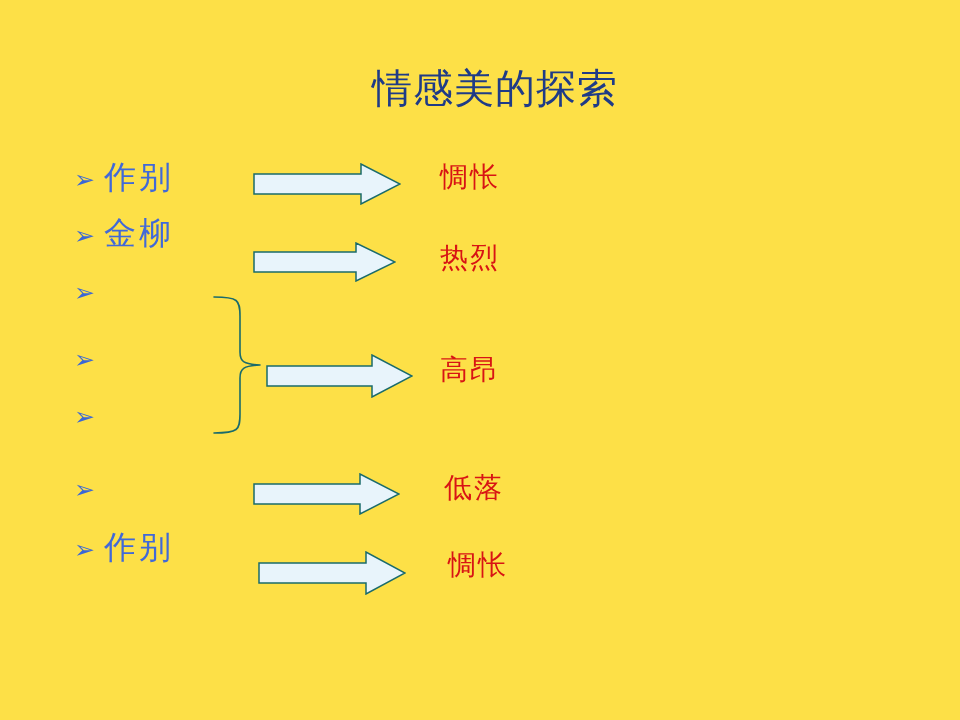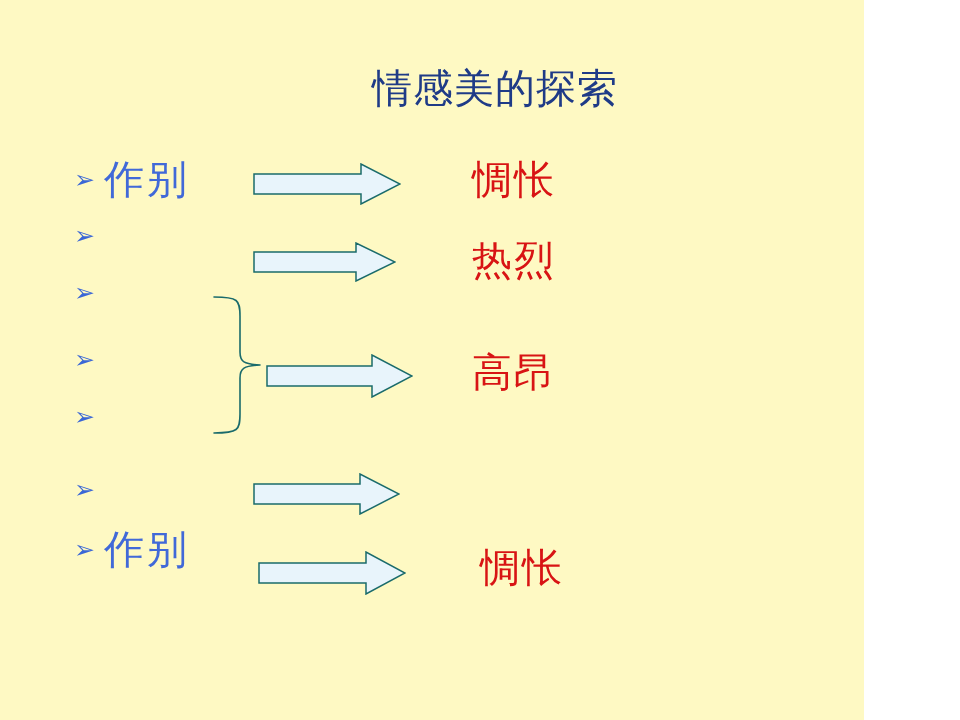--- a/index.html
+++ b/index.html
@@ -3,23 +3,23 @@
 <meta charset="utf-8">
 <title>情感美的探索</title>
 <style>
   html, body {
     margin: 0;
     padding: 0;
     background: #ffffff;
   }
   #slide {
     position: relative;
-    width: 864px;
+    width: 960px;
     height: 720px;
-    background: #fef9c3;
+    background: #fde047;
     overflow: hidden;
     font-family: "DejaVu Serif", "Liberation Serif", serif;
     -webkit-font-smoothing: antialiased;
   }
 
   
   #slide-title {
     position: absolute;
     left: 0;
     top: 66px;
@@ -54,69 +54,69 @@
     width: 30px;
     flex: 0 0 30px;
     font-size: 25px;
     line-height: 1;
     color: #3a66d6;
     font-family: "DejaVu Sans", "Liberation Sans", sans-serif;
     text-align: left;
     transform: translateY(-1px);
   }
   .term-text {
-    font-size: 40px;
+    font-size: 32px;
     line-height: 44px;
     color: #4169d8;
     letter-spacing: 3px;
-    font-family: Liberation Serif, serif;
+    font-family: Liberation Mono, monospace;
   }
 
   
   .flow-arrow {
     position: absolute;
   }
   .flow-arrow svg { display: block; }
 
   
   #group-brace {
     position: absolute;
     left: 208px;
     top: 294px;
   }
   #group-brace svg { display: block; }
 
   
   .mood-label {
     position: absolute;
-    font-size: 40px;
+    font-size: 28px;
     line-height: 44px;
     letter-spacing: 2px;
     color: #d81414;
-    font-family: Liberation Sans, sans-serif;
+    font-family: Liberation Mono, monospace;
     white-space: nowrap;
-    margin-left: 32px;
   }
 </style>
 </head>
 <body>
 
 <div id="slide">
 
   <div id="slide-title">情感美的探索</div>
 
   <div id="term-list">
 
     <div class="term-row" style="top:14px;">
       <span class="bullet-glyph">➢</span>
       <span class="term-text">作别</span>
     </div>
 
     <div class="term-row" style="top:70px;">
       <span class="bullet-glyph">➢</span>
+      <span class="term-text">金柳</span>
     </div>
 
     <div class="term-row" style="top:127px;">
       <span class="bullet-glyph">➢</span>
     </div>
 
     <div class="term-row" style="top:194px;">
       <span class="bullet-glyph">➢</span>
     </div>
 
@@ -176,16 +176,17 @@
       <path d="M 1 12 L 108 12 L 108 1 L 147 22 L 108 43 L 108 32 L 1 32 Z" fill="#e8f4fb" stroke="#1a6b6b" stroke-width="1.5" stroke-linejoin="miter"></path>
     </svg>
   </div>
 
   <div class="mood-label" style="left:440px; top:157px;">惆怅</div>
 
   <div class="mood-label" style="left:440px; top:238px;">热烈</div>
 
   <div class="mood-label" style="left:440px; top:350px;">高昂</div>
 
+  <div class="mood-label" style="left:444px; top:468px;">低落</div>
 
   <div class="mood-label" style="left:448px; top:545px;">惆怅</div>
 
 </div>
 
 </body></html>

